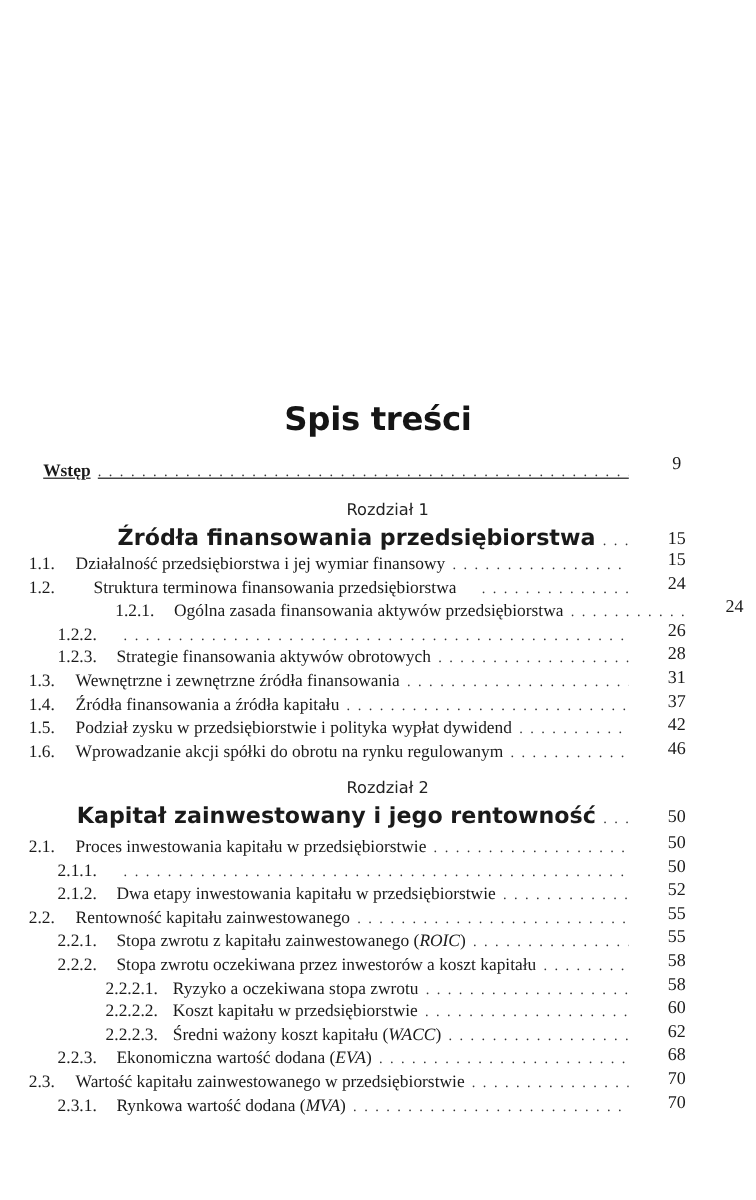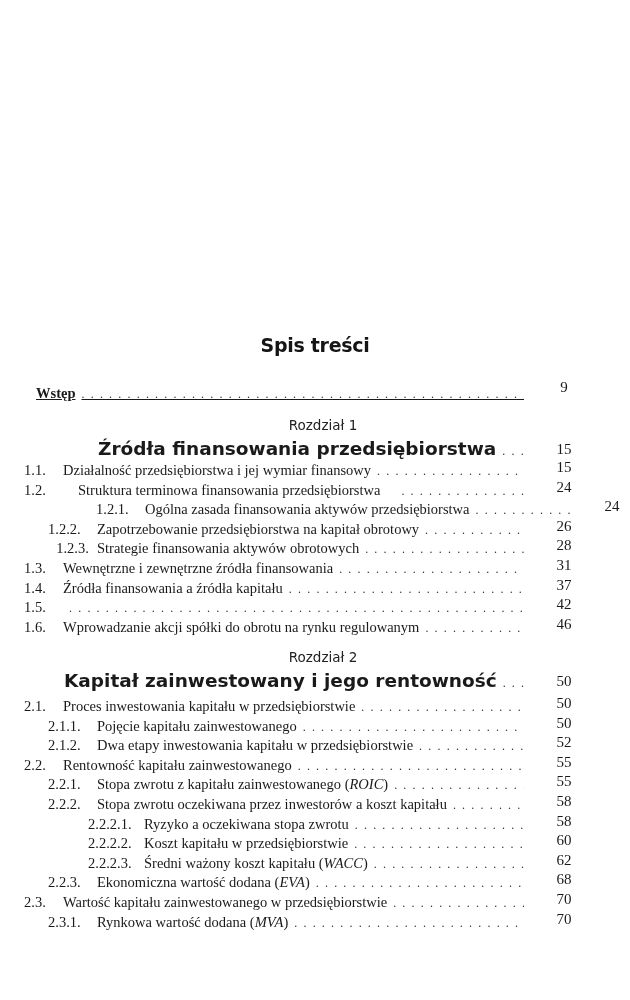--- a/index.html
+++ b/index.html
@@ -22,21 +22,21 @@
       background: #ffffff;
     }
     .title {
       position: absolute;
       top: 334px;
       left: 0;
       width: 630px;
       text-align: center;
       font-family: "DejaVu Sans", sans-serif;
       font-weight: bold;
-      font-size: 19px;
+      font-size: 27px;
       letter-spacing: -0.3px;
       color: #151515;
     }
     .row {
       position: absolute;
       left: 0;
       width: 630px;
       height: 18px;
       font-size: 14.5px;
       line-height: 18px;
@@ -156,29 +156,26 @@
           <span class="label">
             <span>Ogólna zasada finansowania aktywów przedsiębiorstwa</span>
           </span>
           <span class="leader"></span>
         </div>
         <span class="page-no" style="top: -3px;">24</span>
       </div>
       <div class="row" style="top: 519.8px;">
         <div class="entry" style="left: 48px;">
           <span class="num" style="width: 49px;">1.2.2.</span>
-          <span class="label">
-            <span>Zapotrzebowanie przedsiębiorstwa na kapitał obrotowy</span>
-          </span>
           <span class="leader"></span>
         </div>
         <span class="page-no" style="top: -3px;">26</span>
       </div>
       <div class="row" style="top: 539.4px;">
-        <div class="entry" style="left: 48px; text-align: center;">
+        <div class="entry" style="left: 48px;">
           <span class="num" style="width: 49px;">1.2.3.</span>
           <span class="label">
             <span>Strategie finansowania aktywów obrotowych</span>
           </span>
           <span class="leader"></span>
         </div>
         <span class="page-no" style="top: -3px;">28</span>
       </div>
       <div class="row" style="top: 559px;">
         <div class="entry" style="left: 24px;">
@@ -196,20 +193,23 @@
           <span class="label">
             <span>Źródła finansowania a źródła kapitału</span>
           </span>
           <span class="leader"></span>
         </div>
         <span class="page-no" style="top: -3px;">37</span>
       </div>
       <div class="row" style="top: 598.2px;">
         <div class="entry" style="left: 24px;">
           <span class="num" style="width: 39px;">1.5.</span>
+          <span class="label">
+            <span>Podział zysku w przedsiębiorstwie i polityka wypłat dywidend</span>
+          </span>
           <span class="leader"></span>
         </div>
         <span class="page-no" style="top: -3px;">42</span>
       </div>
       <div class="row" style="top: 617.8px;">
         <div class="entry" style="left: 24px;">
           <span class="num" style="width: 39px;">1.6.</span>
           <span class="label">
             <span>Wprowadzanie akcji spółki do obrotu na rynku regulowanym</span>
           </span>
@@ -235,23 +235,20 @@
           <span class="label">
             <span>Proces inwestowania kapitału w przedsiębiorstwie</span>
           </span>
           <span class="leader"></span>
         </div>
         <span class="page-no" style="top: -3px;">50</span>
       </div>
       <div class="row" style="top: 716.6px;">
         <div class="entry" style="left: 48px;">
           <span class="num" style="width: 49px;">2.1.1.</span>
-          <span class="label">
-            <span>Pojęcie kapitału zainwestowanego</span>
-          </span>
           <span class="leader"></span>
         </div>
         <span class="page-no" style="top: -3px;">50</span>
       </div>
       <div class="row" style="top: 736.2px;">
         <div class="entry" style="left: 48px;">
           <span class="num" style="width: 49px;">2.1.2.</span>
           <span class="label">
             <span>Dwa etapy inwestowania kapitału w przedsiębiorstwie</span>
           </span>

